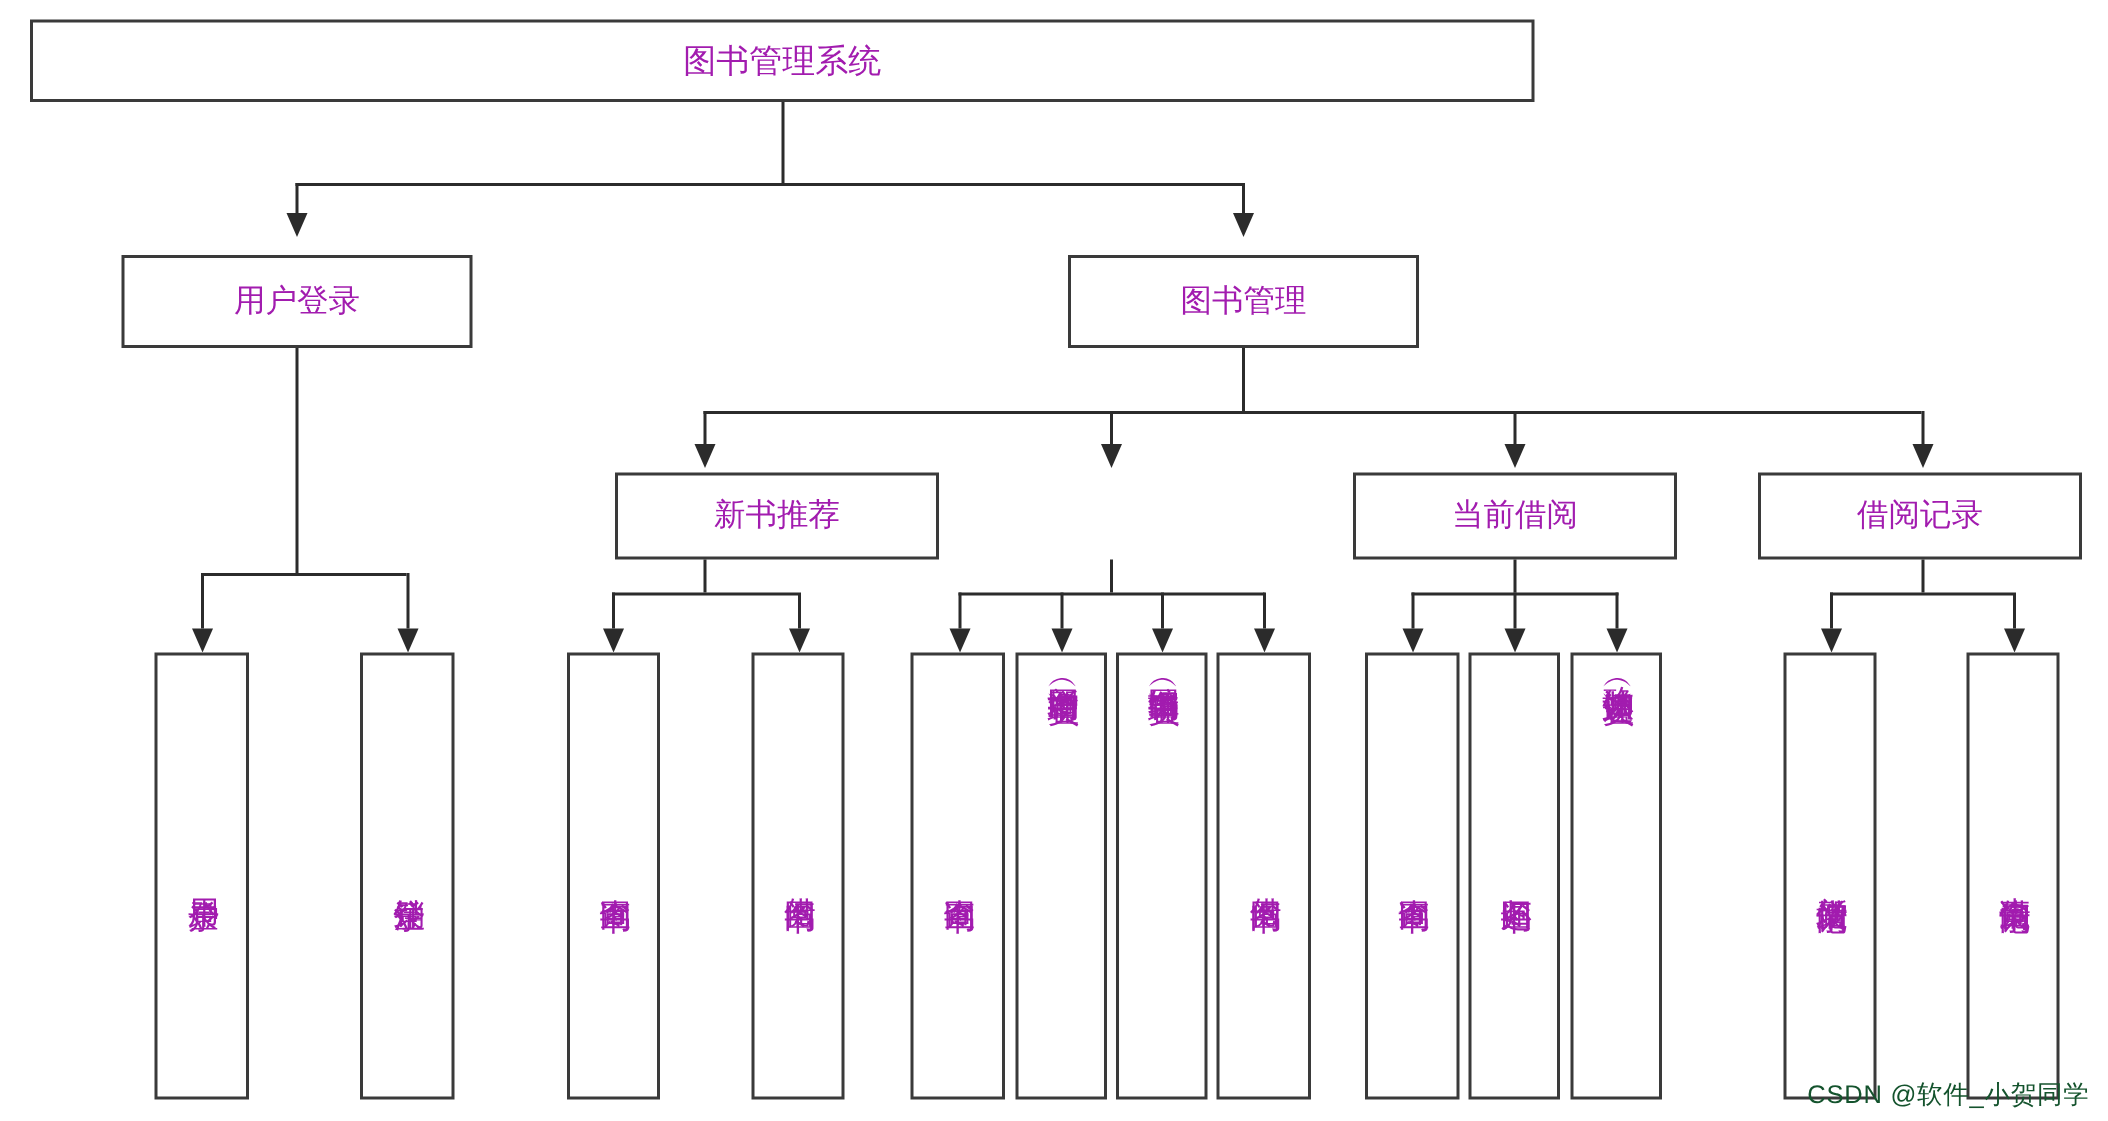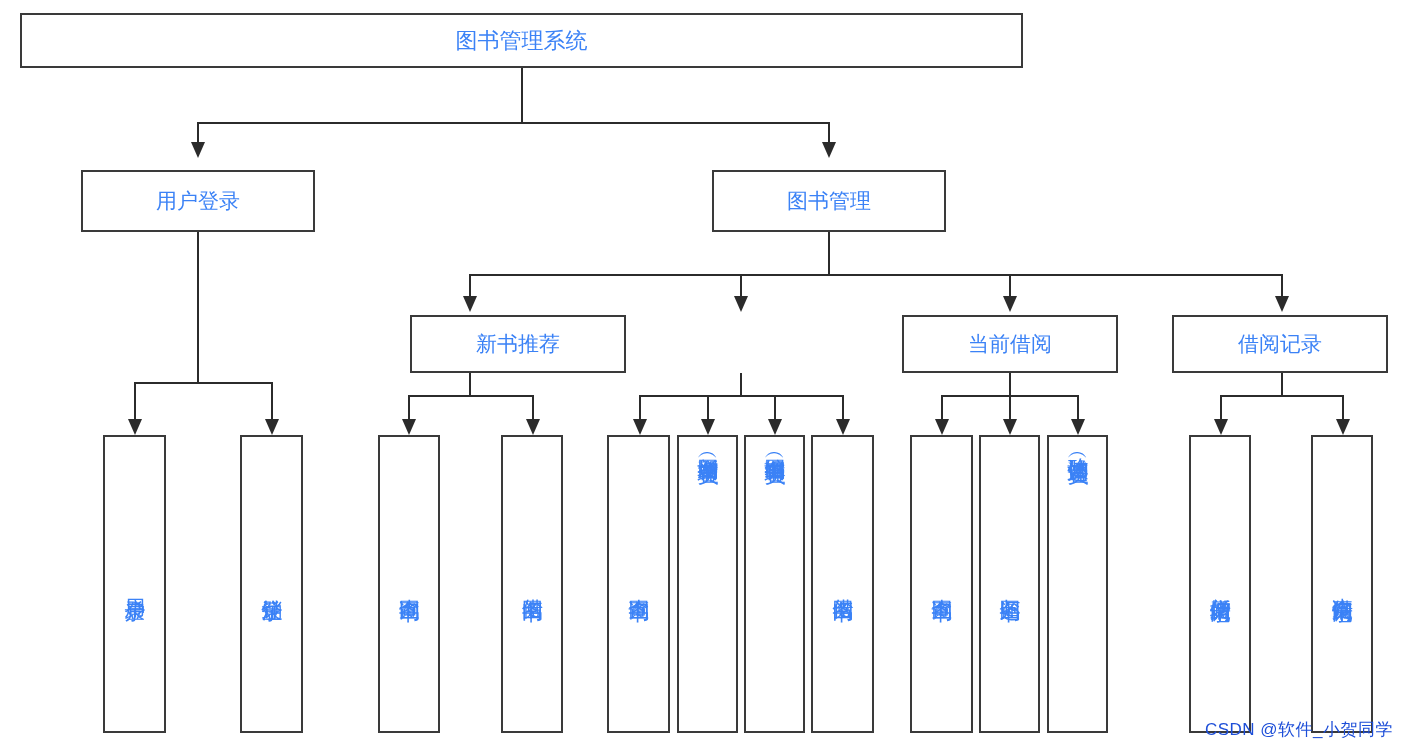--- a/index.html
+++ b/index.html
@@ -18,21 +18,21 @@
     overflow: hidden;
   }
   .node {
     position: absolute;
     box-sizing: border-box;
     border: 2px solid #3a3a3a;
     background: #ffffff;
     display: flex;
     align-items: center;
     justify-content: center;
-    color: #3b82f6;
+    color: #a21caf;
     line-height: 1.18;
     text-align: center;
   }
   .node.root {
     font-size: 22px;
   }
   .node.lvl2 {
     font-size: 21px;
   }
   .node.lvl3 {
@@ -62,21 +62,21 @@
     height: 0;
     border-left: 7px solid transparent;
     border-right: 7px solid transparent;
     border-top: 16px solid #2b2b2b;
   }
   #watermark {
     position: absolute;
     right: 12px;
     bottom: 6px;
     font-size: 17px;
-    color: #1d4ed8;
+    color: #14532d;
     white-space: nowrap;
     letter-spacing: 0.5px;
   }
 </style>
 </head>
 <body>
 
 <div id="canvas">
 
   <div class="node root" style="left:20px; top:13px; width:1003px; height:55px;">图书管理系统</div>

